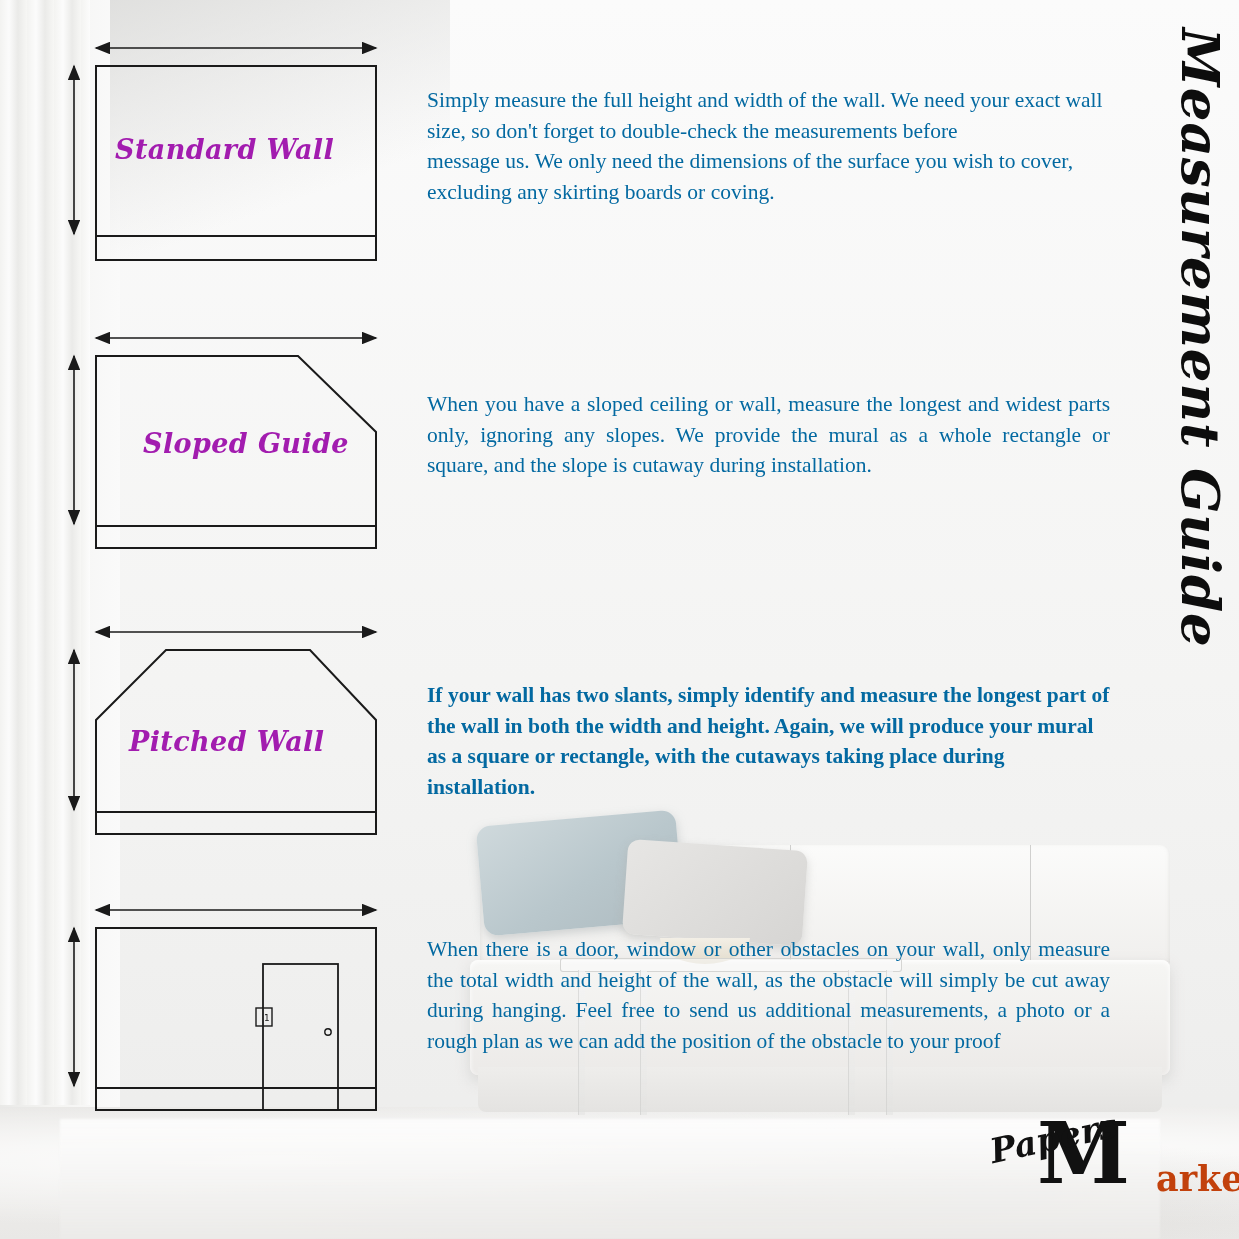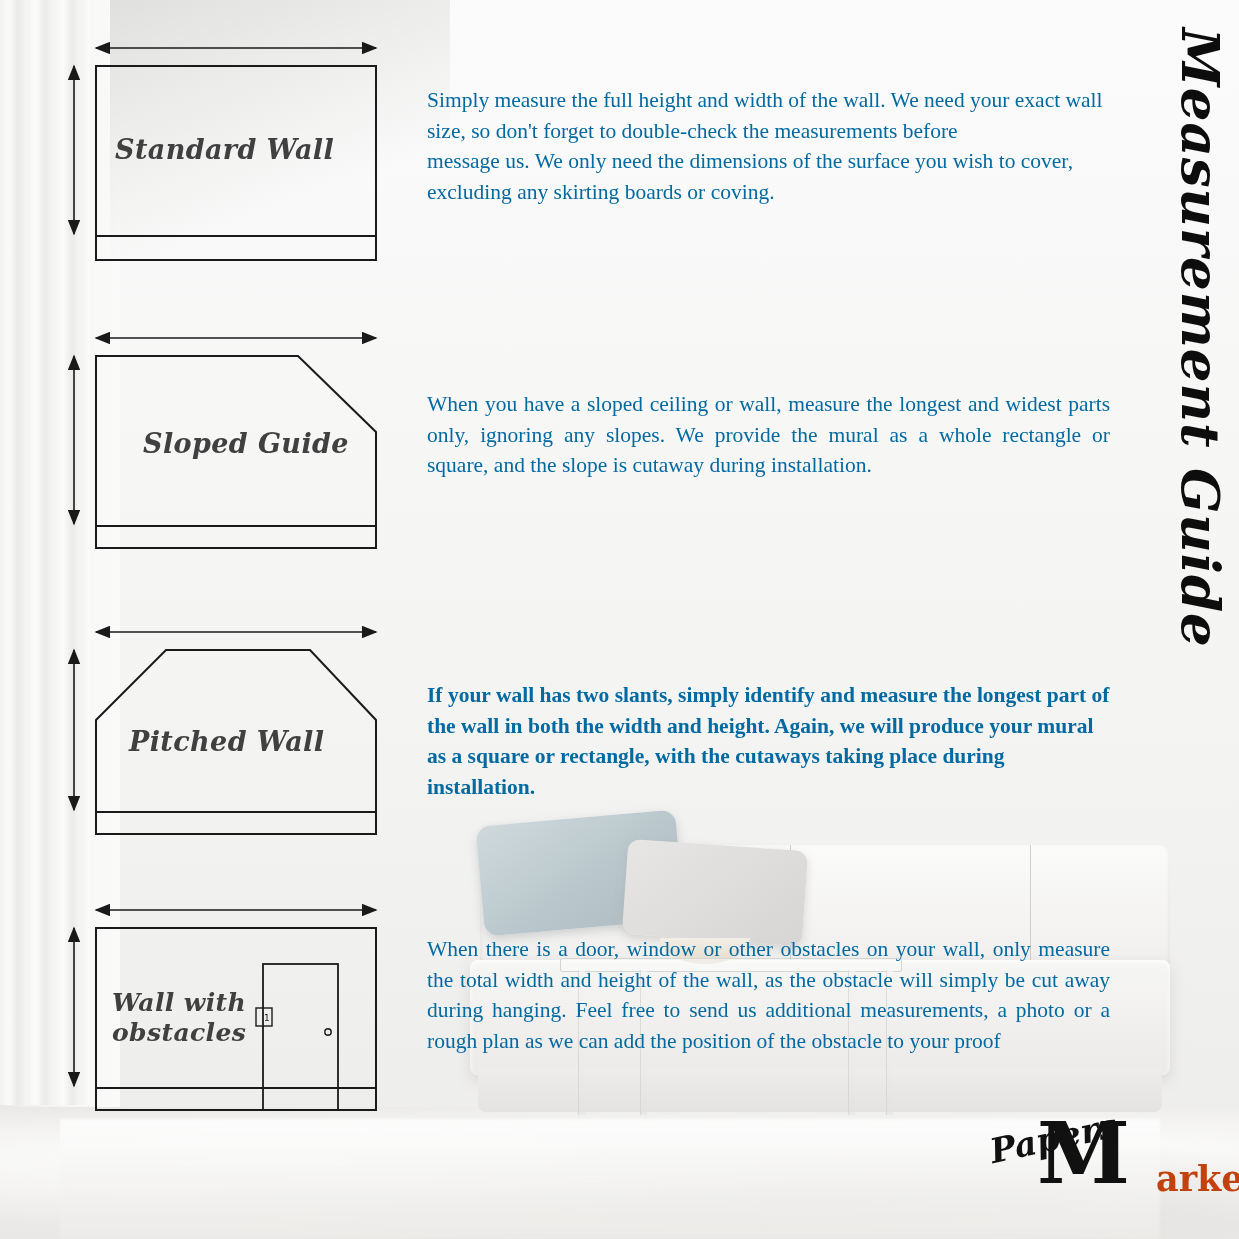--- a/index.html
+++ b/index.html
@@ -150,21 +150,21 @@
     left: 0; top: 0;
     width: 420px; height: 1239px;
   }
   .diagram-svg { position: absolute; }
 
   .dlabel {
     position: absolute;
     font-family: "DejaVu Serif", serif;
     font-style: italic;
     font-weight: 700;
-    color: #404040;
+    color: #a21caf;
     letter-spacing: .4px;
     line-height: 1.18;
   }
 
   
   .para {
     position: absolute;
     font-family: "Liberation Serif", serif;
     font-size: 21.5px;
     line-height: 1.42;
@@ -308,22 +308,20 @@
       <line x1="36" y1="10" x2="316" y2="10" stroke="#1a1a1a" stroke-width="1.6" marker-start="url(#ahs)" marker-end="url(#ah)"></line>
       <line x1="14" y1="28" x2="14" y2="186" stroke="#1a1a1a" stroke-width="1.6" marker-start="url(#ahs)" marker-end="url(#ah)"></line>
       <rect x="36" y="28" width="280" height="160" fill="none" stroke="#1a1a1a" stroke-width="2"></rect>
       <rect x="36" y="188" width="280" height="22" fill="none" stroke="#1a1a1a" stroke-width="2"></rect>
 
       <rect x="203" y="64" width="75" height="146" fill="none" stroke="#1a1a1a" stroke-width="1.8"></rect>
       <rect x="196" y="108" width="16" height="18" fill="none" stroke="#1a1a1a" stroke-width="1.4"></rect>
       <text x="204" y="121" font-family="DejaVu Sans, sans-serif" font-size="9" fill="#1a1a1a">1</text>
       <circle cx="268" cy="132" r="3.2" fill="none" stroke="#1a1a1a" stroke-width="1.4"></circle>
     </svg>
-    <div class="dlabel" style="left:112px; top:988px; font-size:25px; white-space:pre-line;">Wall with
-obstacles</div>
   </div>
 
   <div class="para p1" style="white-space:pre-line;">Simply measure the full height and width of the wall. We need your exact wall size, so don't forget to double-check the measurements before
 message us. We only need the dimensions of the surface you wish to cover, excluding any skirting boards or coving.</div>
   <div class="para p2">When you have a sloped ceiling or wall, measure the longest and widest parts only, ignoring any slopes. We provide the mural as a whole rectangle or square, and the slope is cutaway during installation.</div>
   <div class="para p3">If your wall has two slants, simply identify and measure the longest part of the wall in both the width and height. Again, we will produce your mural as a square or rectangle, with the cutaways taking place during installation.</div>
   <div class="para p4">When there is a door, window or other obstacles on your wall, only measure the total width and height of the wall, as the obstacle will simply be cut away during hanging. Feel free to send us additional measurements, a photo or a rough plan as we can add the position of the obstacle to your proof</div>
 
   <div class="vtitle">
     <span>Measurement Guide</span>

